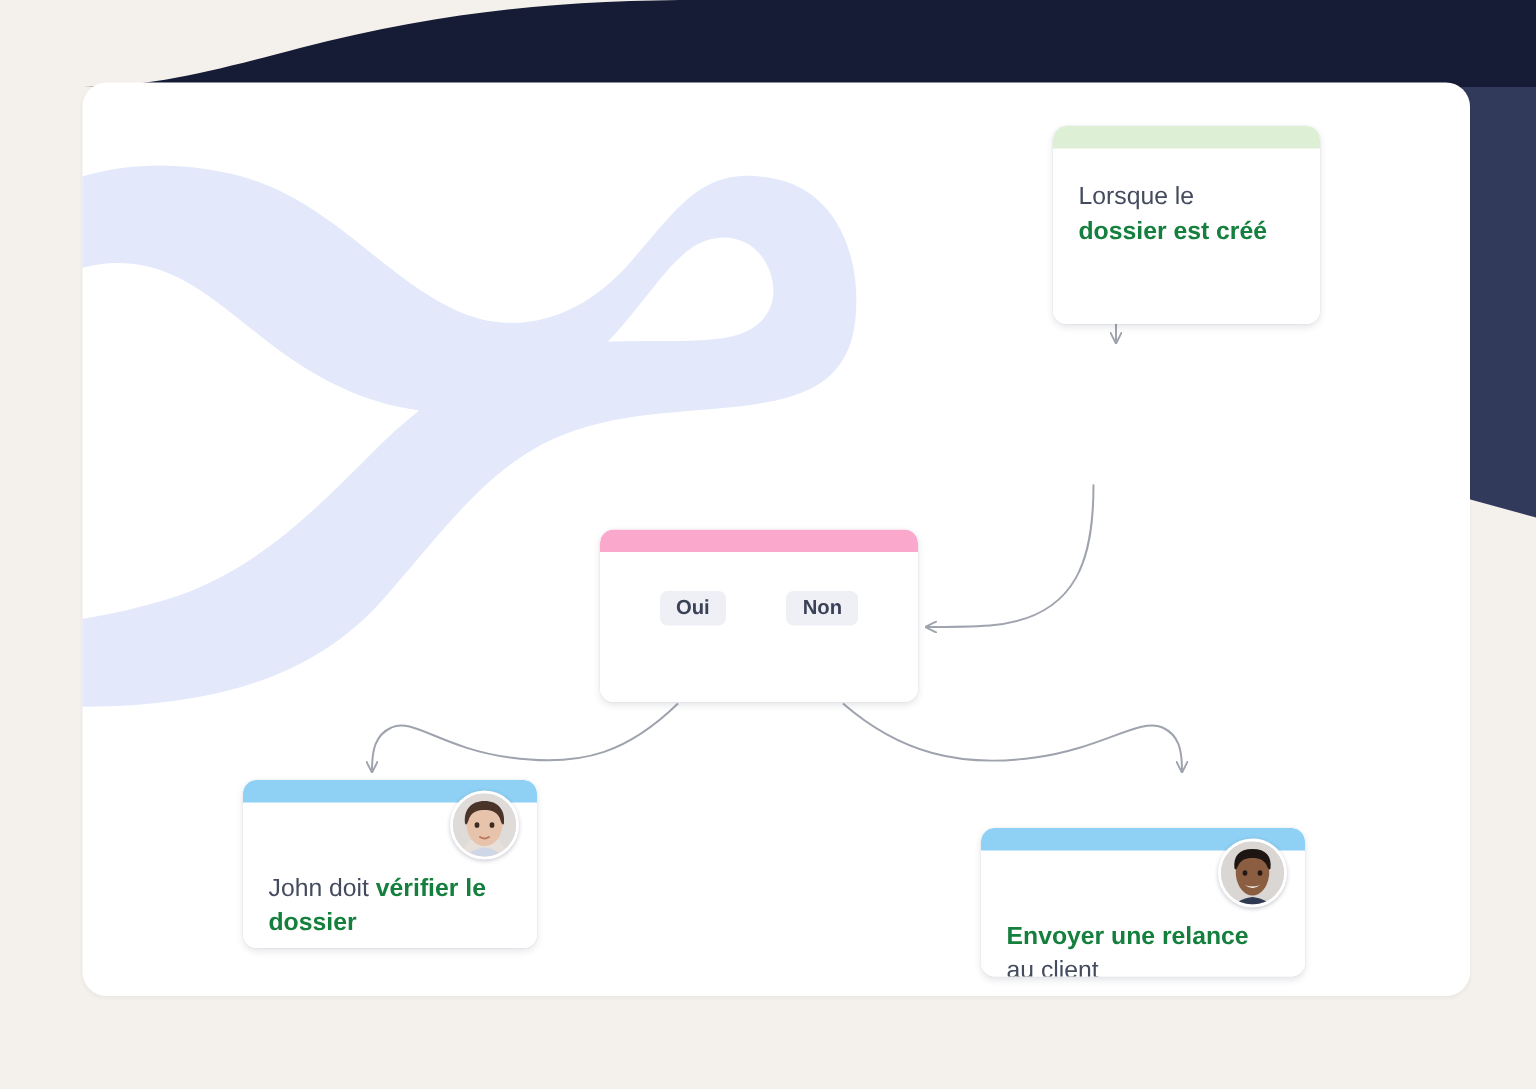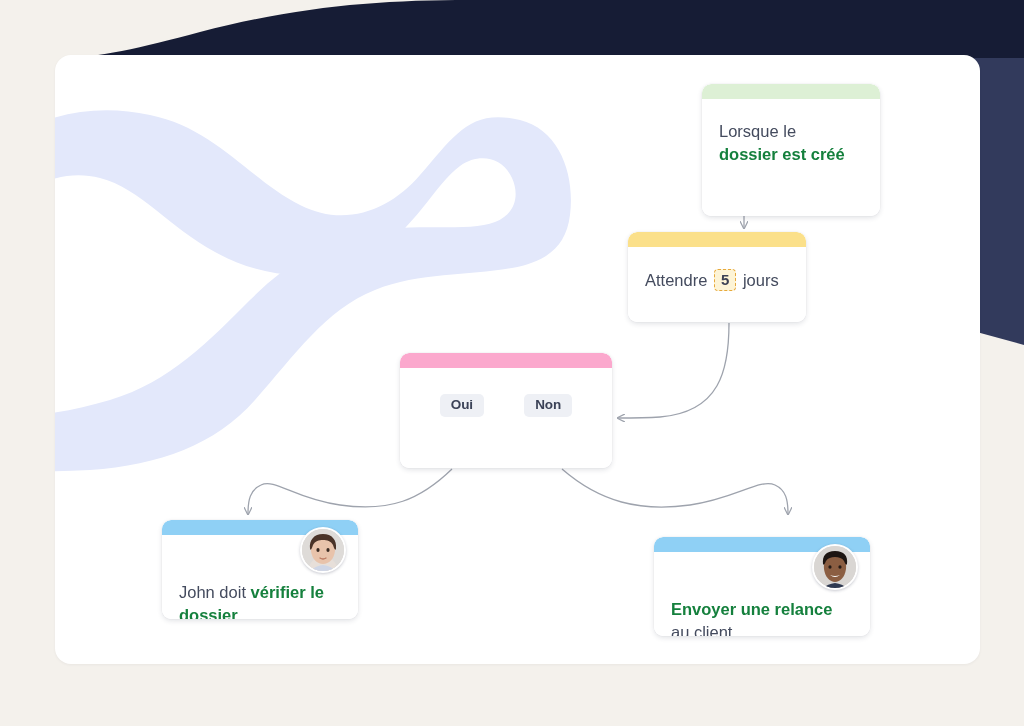--- a/index.html
+++ b/index.html
@@ -130,22 +130,22 @@
     background: #eef0f5;
     border-radius: 5px;
     color: #3b4257;
     font-size: 13.5px;
     font-weight: bold;
     padding: 4px 11px 5px 11px;
     line-height: 1;
   }
 
   
-  #node-action-left { left: 162px; top: 520px; width: 196px; height: 99px; }
-  #node-action-right { left: 654px; top: 537px; width: 216px; height: 99px; }
+  #node-action-left { left: 162px; top: 520px; width: 196px; height: 112px; }
+  #node-action-right { left: 654px; top: 552px; width: 216px; height: 99px; }
   #node-action-left .node-body,
   #node-action-right .node-body {
     padding-top: 46px;
     font-size: 16.5px;
   }
 
   .avatar {
     position: absolute;
     width: 42px;
     height: 42px;
@@ -225,30 +225,20 @@
   <div class="node" id="node-trigger">
     <div class="node-inner">
       <div class="node-header" style="background:#ddf0d5"></div>
       <div class="node-body">
         <span>Lorsque le</span><br>
         <b>dossier est créé</b>
       </div>
     </div>
   </div>
 
-  <div class="node" id="node-delay">
-    <div class="node-inner">
-      <div class="node-header" style="background:#fbe08a"></div>
-      <div class="node-body">
-        <span>Attendre</span>
-        <span class="num-badge">5</span>
-        <span>jours</span>
-      </div>
-    </div>
-  </div>
 
   <div class="node" id="node-condition">
     <div class="node-inner">
       <div class="node-header" style="background:#fba8cd"></div>
       <div class="node-body">
         <div class="answers">
           <span class="answer-pill">Oui</span>
           <span class="answer-pill">Non</span>
         </div>
       </div>

